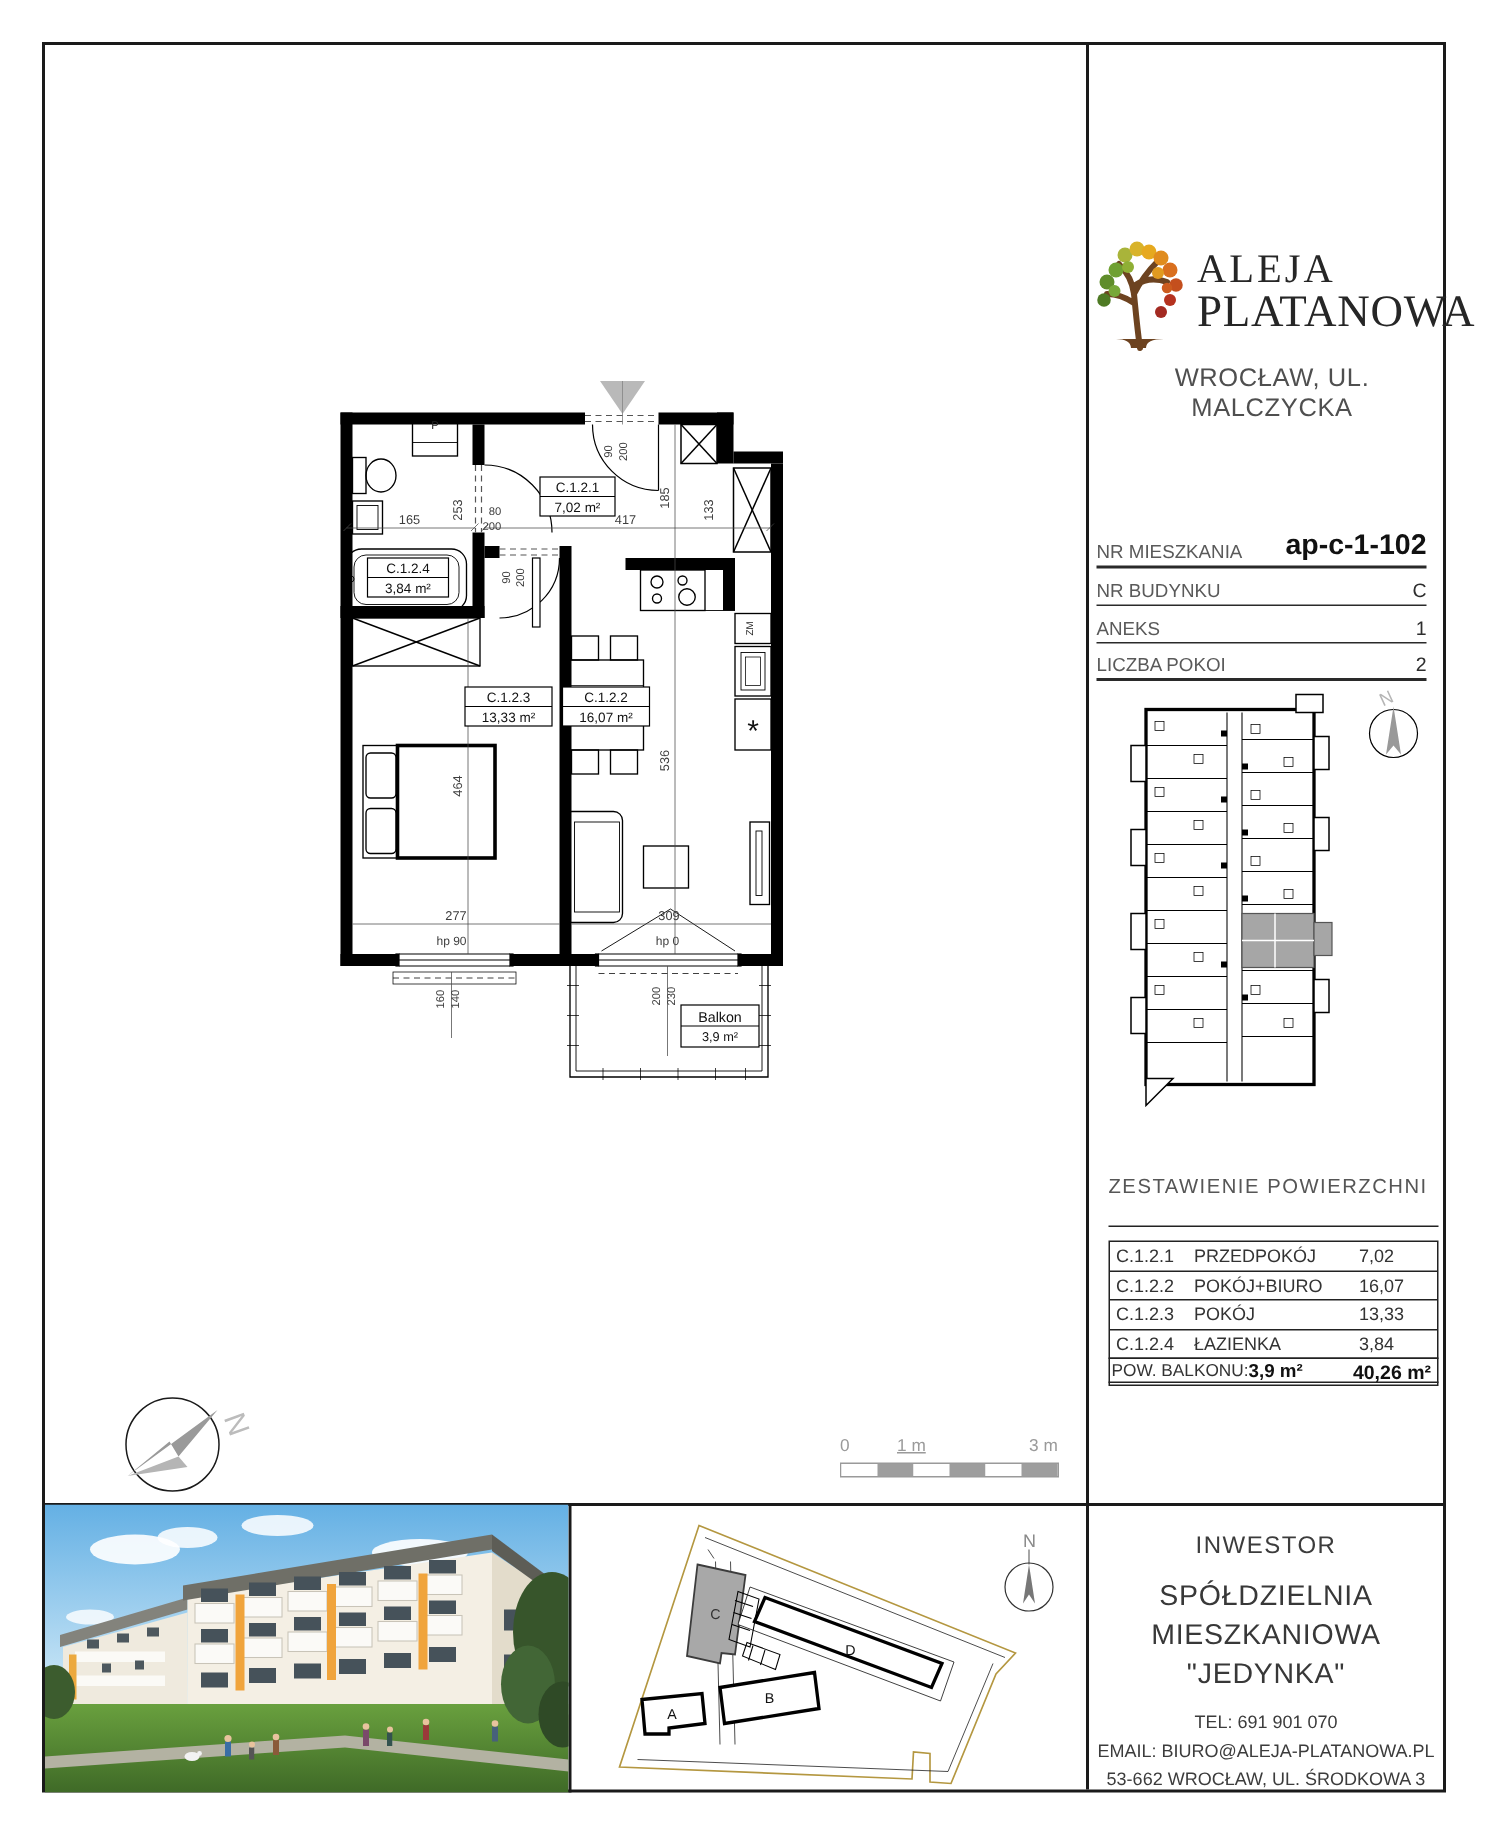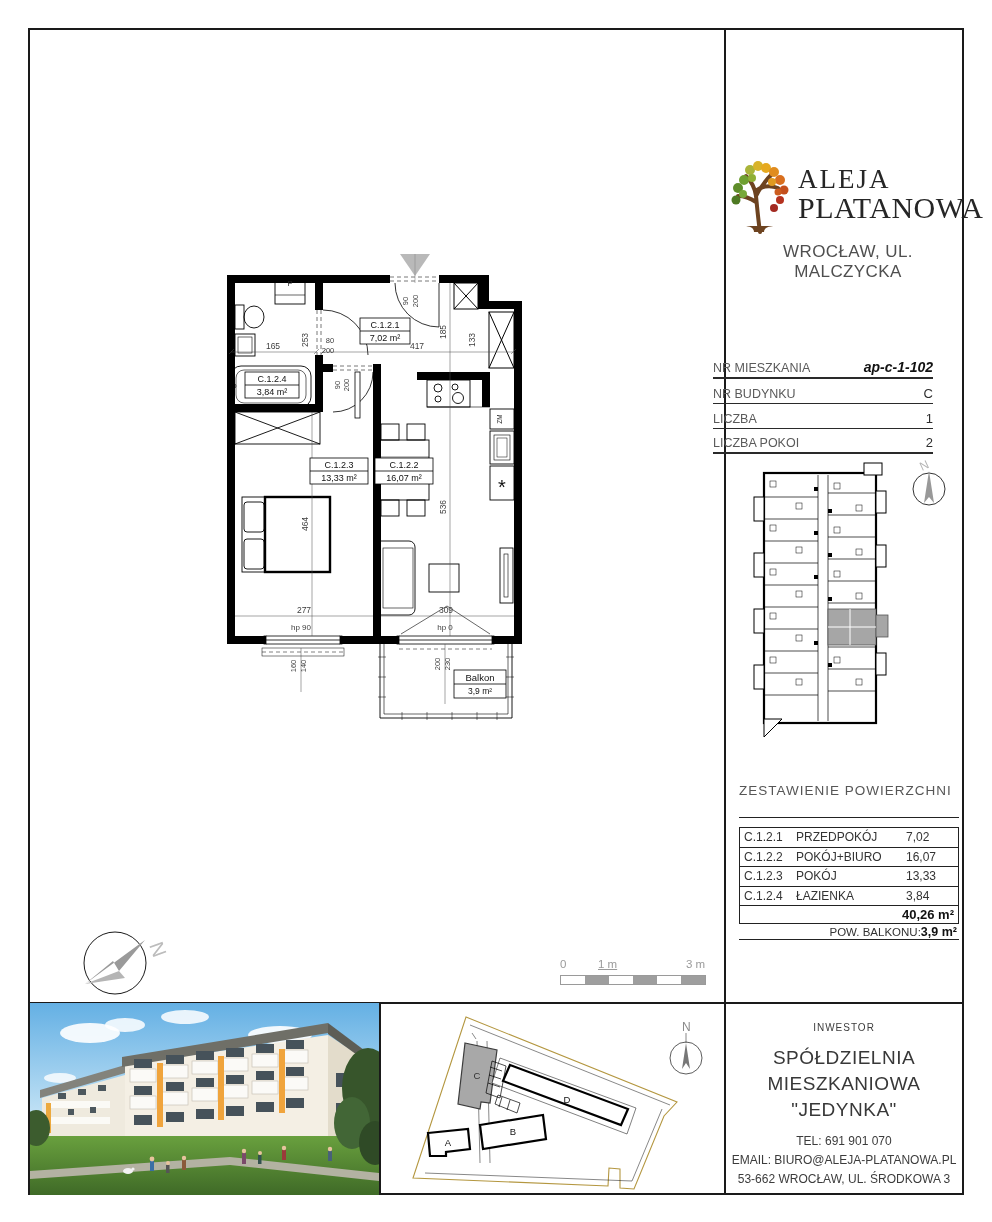--- a/index.html
+++ b/index.html
@@ -7,48 +7,48 @@
   .page{position:absolute;left:28px;top:28px;width:936px;height:1167px;border:2px solid #1a1a1a;box-sizing:border-box;background:#fff;}
   .abs{position:absolute;}
   .vdiv{position:absolute;background:#1a1a1a;width:1.5px;}
   .hdiv{position:absolute;background:#1a1a1a;height:1.5px;}
   
   .logo-text{position:absolute;left:768px;top:136px;width:170px;font-family:Liberation Serif, serif;color:#262626;line-height:1.0;}
   .logo-text .l1{font-size:27px;letter-spacing:2px;}
   .logo-text .l2{font-size:30px;letter-spacing:0.5px;}
   .logo-sub{position:absolute;left:700px;top:212px;width:236px;text-align:center;font-size:17px;color:#4f4f4f;letter-spacing:0.4px;}
   
-  .unit-table{position:absolute;left:683px;top:324px;width:220px;}
+  .unit-table{position:absolute;left:701px;top:324px;width:220px;}
   .unit-row{display:flex;justify-content:space-between;align-items:flex-end;height:25px;border-bottom:1px solid #2a2a2a;padding-bottom:2px;box-sizing:border-box;}
   .unit-row.thick{border-bottom-width:2px;}
   .unit-row .lbl{font-size:12.5px;color:#5a5a5a;}
   .unit-row .val{font-size:13px;color:#2e2e2e;}
-  .unit-row .val.b{font-weight:bold;font-size:14px;color:#111;font-style:italic;}
+  .unit-row .val.b{font-weight:bold;font-size:19px;color:#111;}
   
   .areas-title{position:absolute;left:709px;top:753px;width:220px;font-size:13.5px;color:#565656;letter-spacing:1px;border-bottom:1.5px solid #222;padding-bottom:19px;}
   .areas-table{position:absolute;left:709px;top:797px;width:220px;border:1.5px solid #222;box-sizing:border-box;}
   .a-row{display:flex;height:18.5px;align-items:center;border-bottom:1px solid #222;font-size:12px;color:#333;}
   .a-row:last-child{border-bottom:none;}
   .a-row .c{width:52px;padding-left:4px;}
   .a-row .n{flex:1;}
   .a-row .v{width:52px;}
   .a-total{display:flex;height:17px;align-items:center;justify-content:flex-end;font-size:13px;font-weight:bold;color:#111;padding-right:4px;}
-  .balk-box{position:absolute;left:709px;top:893px;width:220px;height:17px;border-top:1.5px solid #222;border-bottom:1.5px solid #222;box-sizing:border-box;display:flex;justify-content:flex-end;align-items:center;}
+  .balk-box{position:absolute;left:709px;top:875px;width:220px;height:17px;border-top:1.5px solid #222;border-bottom:1.5px solid #222;box-sizing:border-box;display:flex;justify-content:flex-start;align-items:center;}
   .balk-box .lbl{font-size:11.5px;color:#333;padding-left:2px;}
   .balk-box .val{font-size:12.5px;font-weight:bold;color:#111;padding-right:2px;}
   
   .scalebar{position:absolute;left:530px;top:928px;width:146px;height:30px;}
   .scalebar .lab{position:absolute;top:0;font-size:11.5px;color:#9a9a9a;}
   .scalebar .bar{position:absolute;left:0;top:17px;width:144px;height:8px;border:1px solid #9a9a9a;display:flex;}
   .scalebar .seg{width:24px;height:100%;}
   .seg.g{background:#9e9e9e;}
   .seg.w{background:#fff;}
   
   .footer{position:absolute;left:694px;top:972px;width:240px;height:193px;text-align:center;color:#3a3a3a;}
-  .footer .inv{margin-top:20px;font-size:10px;letter-spacing:1px;color:#3c3c3c;}
+  .footer .inv{margin-top:20px;font-size:16px;letter-spacing:1px;color:#3c3c3c;}
   .footer .nm{font-size:19px;line-height:26px;margin-top:12px;letter-spacing:0.5px;color:#383838;}
   .footer .ct{font-size:12px;line-height:19px;margin-top:9px;color:#3c3c3c;}
   svg text{font-family:"Liberation Sans",sans-serif;}
 </style>
 </head>
 <body>
 
 <div class="page">
 
   <div class="vdiv" style="left:694px;top:0;height:100%;"></div>
@@ -318,21 +318,21 @@
   <div class="unit-table">
     <div class="unit-row thick">
       <span class="lbl">NR MIESZKANIA</span>
       <span class="val b">ap-c-1-102</span>
     </div>
     <div class="unit-row">
       <span class="lbl">NR BUDYNKU</span>
       <span class="val">C</span>
     </div>
     <div class="unit-row">
-      <span class="lbl">LICZBA</span>
+      <span class="lbl">ANEKS</span>
       <span class="val">1</span>
     </div>
     <div class="unit-row thick">
       <span class="lbl">LICZBA POKOI</span>
       <span class="val">2</span>
     </div>
   </div>
 
   <svg class="abs" style="left:694px;top:427px;" width="242" height="290" viewBox="0 0 242 290">
     <g fill="#fff" stroke="#000">

